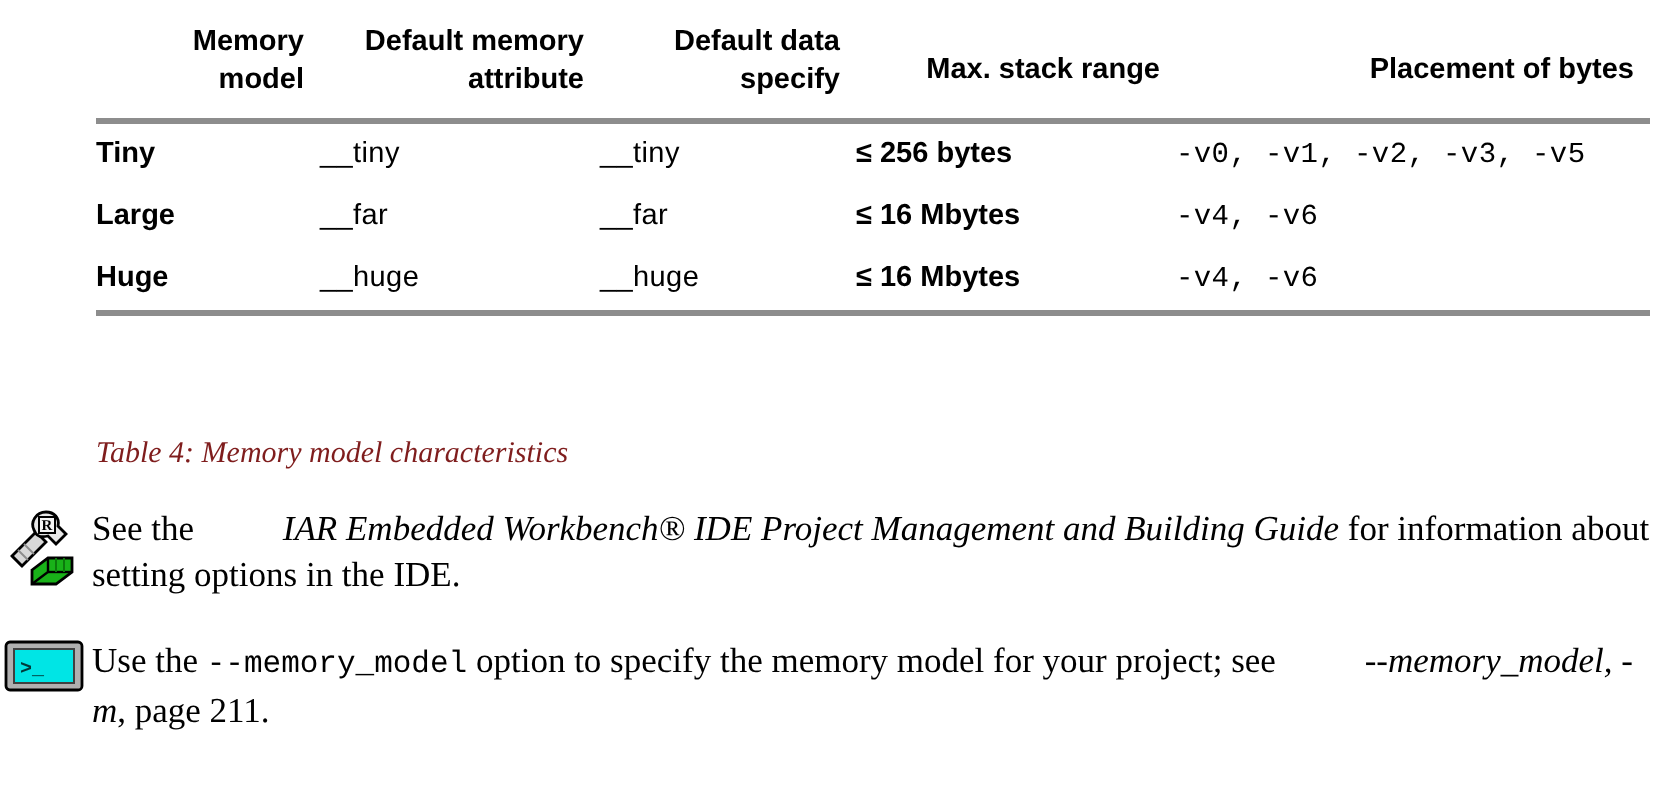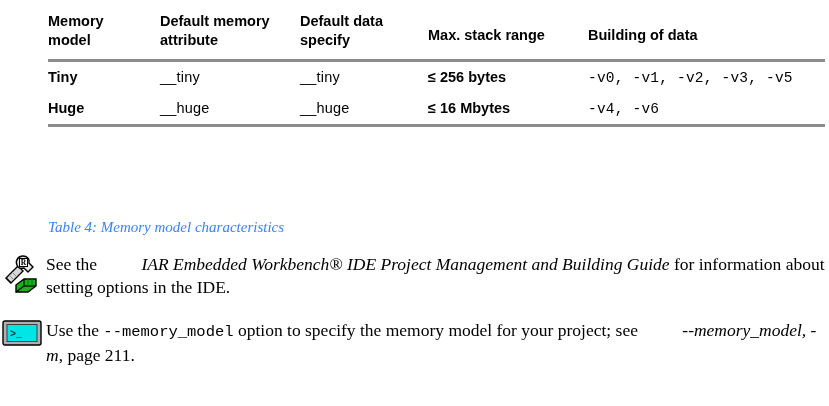--- a/index.html
+++ b/index.html
@@ -26,21 +26,21 @@
   table.memtable {
     border-collapse: collapse;
     width: 777px;
     table-layout: fixed;
   }
   table.memtable th {
     font-family: "Liberation Sans", sans-serif;
     font-weight: bold;
     font-size: 14.5px;
     line-height: 19px;
-    text-align: left;
+    text-align: right;
     vertical-align: top;
     padding: 0 8px 9px 0;
     color: #000;
   }
   table.memtable th.vcenter {
     vertical-align: middle;
     padding-top: 9px;
   }
   table.memtable thead tr {
     border-bottom: 3px solid #8d8d8d;
@@ -81,21 +81,21 @@
   .col4 { width: 160px; }
   .col5 { width: 237px; }
 
   .caption {
     position: absolute;
     left: 48px;
     top: 219px;
     font-family: "Liberation Serif", serif;
     font-style: italic;
     font-size: 15px;
-    color: #3b82f6;
+    color: #7f1d1d;
   }
 
   
   .note {
     position: absolute;
     display: flex;
     align-items: flex-start;
   }
   .note-1 { left: 2px; top: 252px; width: 824px; }
   .note-2 { left: 2px; top: 318px; width: 824px; }
@@ -141,30 +141,37 @@
         </th>
         <th>
           <span>Default memory</span><br>
           <span>attribute</span>
         </th>
         <th>
           <span>Default data</span><br>
           <span>specify</span>
         </th>
         <th class="vcenter">Max. stack range</th>
-        <th class="vcenter">Building of data</th>
+        <th class="vcenter">Placement of bytes</th>
       </tr>
     </thead>
     <tbody>
       <tr>
         <td class="c-model">Tiny</td>
         <td class="c-mono">__tiny</td>
         <td class="c-mono">__tiny</td>
         <td class="c-stack">≤ 256 bytes</td>
         <td class="c-place">-v0, -v1, -v2, -v3, -v5</td>
+      </tr>
+      <tr>
+        <td class="c-model">Large</td>
+        <td class="c-mono">__far</td>
+        <td class="c-mono">__far</td>
+        <td class="c-stack">≤ 16 Mbytes</td>
+        <td class="c-place">-v4, -v6</td>
       </tr>
       <tr>
         <td class="c-model">Huge</td>
         <td class="c-mono">__huge</td>
         <td class="c-mono">__huge</td>
         <td class="c-stack">≤ 16 Mbytes</td>
         <td class="c-place">-v4, -v6</td>
       </tr>
     </tbody>
   </table>

